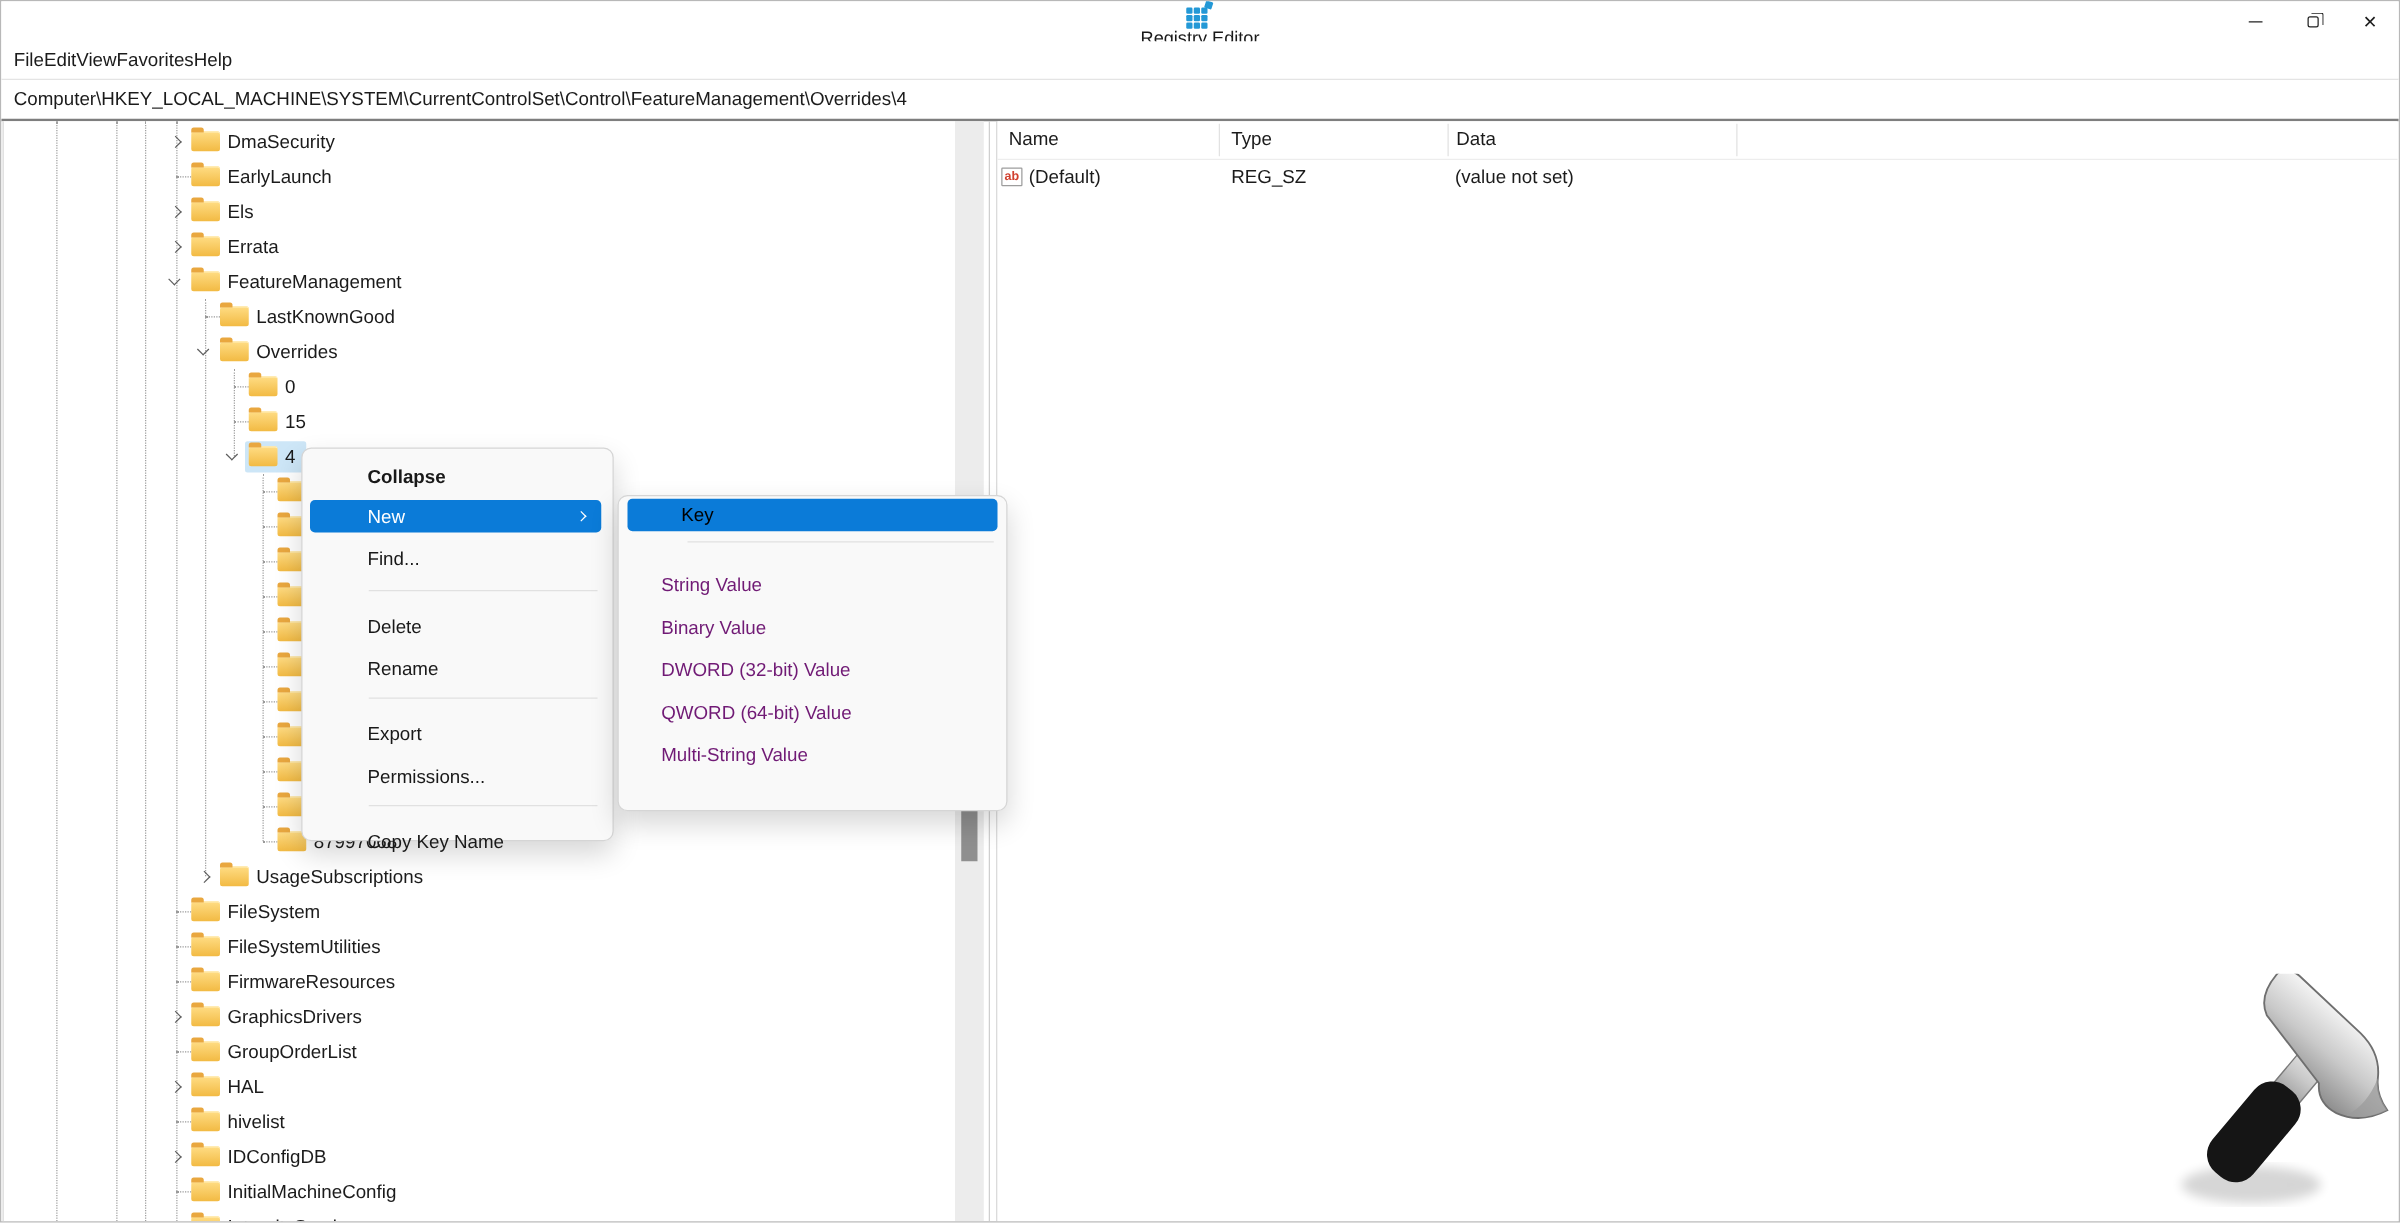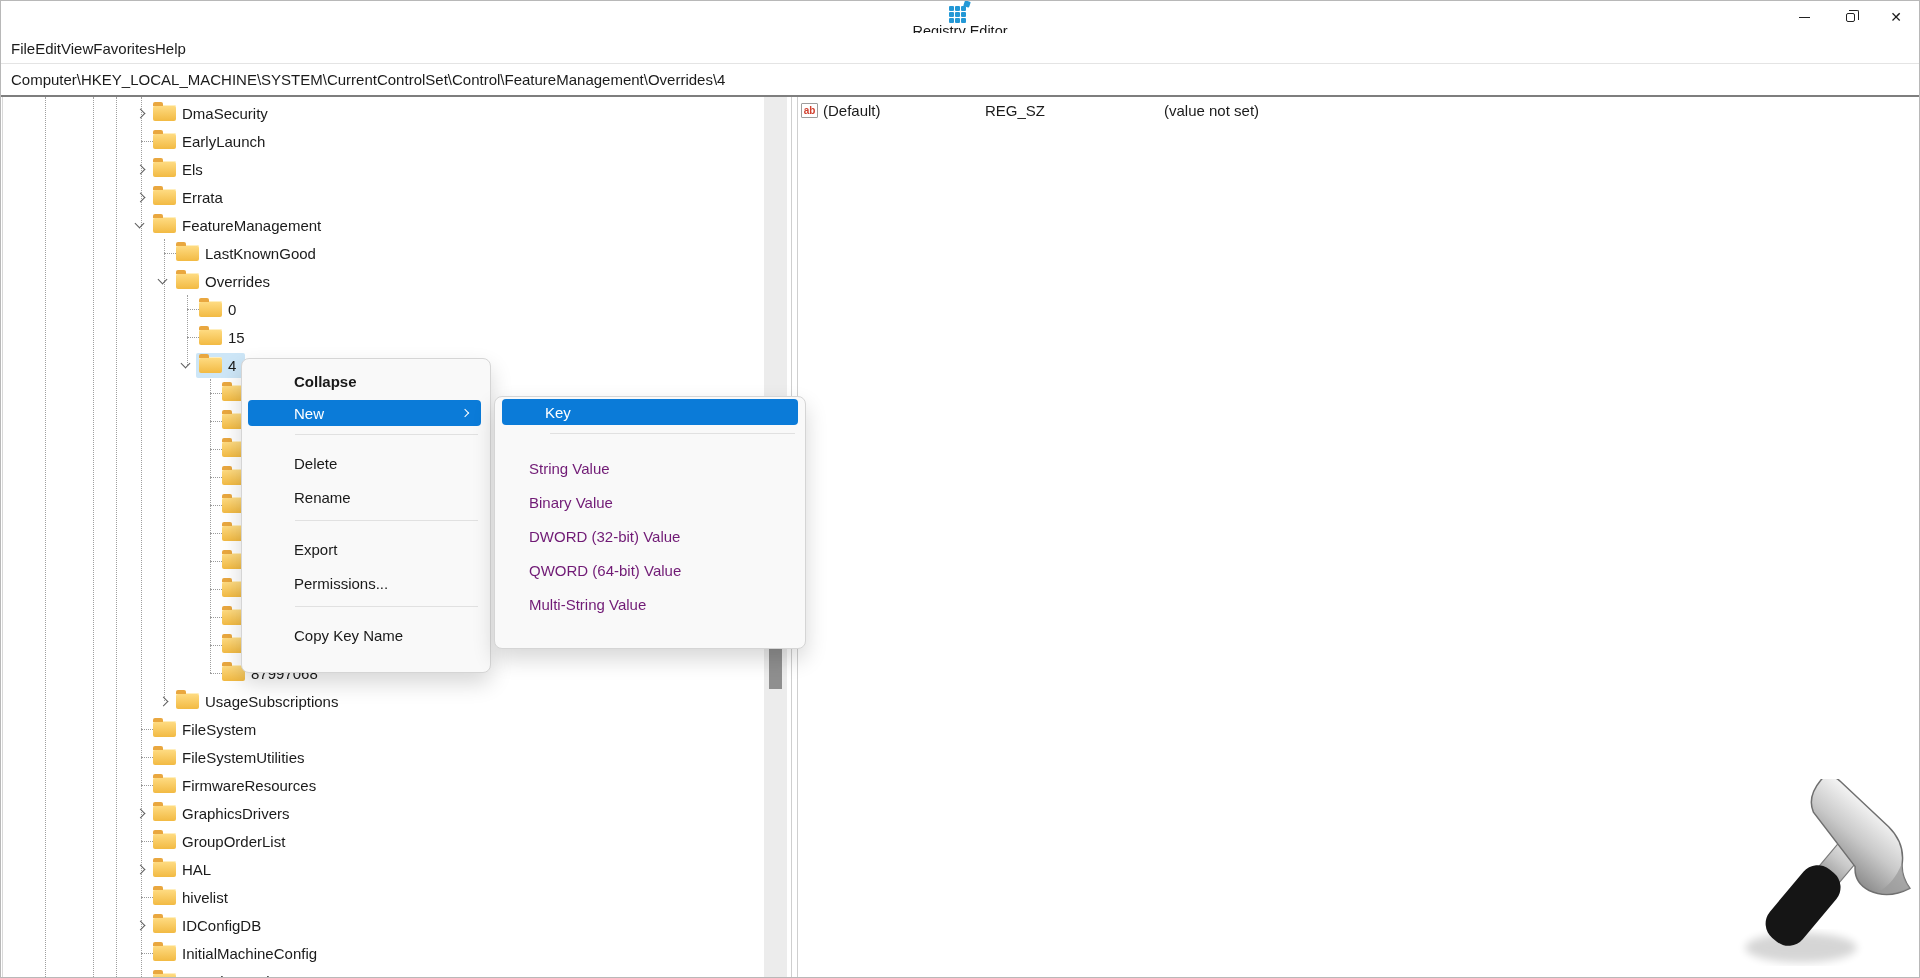--- a/index.html
+++ b/index.html
@@ -62,21 +62,21 @@
   .mi{height:34px;display:flex;align-items:center;padding-left:52px;color:#191919;}
   .mi.bold{font-weight:bold;text-align:right;}
   .mi.newrow{height:30px;padding:2px 9px 2px 6px;}
   .newbar{flex:1;height:26px;background:#0b7bd8;border-radius:4px;color:#fff;display:flex;align-items:center;padding-left:46px;position:relative;}
   .subarrow{position:absolute;right:13px;width:6px;height:6px;border-right:1.5px solid #fff;border-top:1.5px solid #fff;transform:rotate(45deg);}
   .mi.tall{height:38px;}
   .msep{height:12px;}
   .msep::after{content:"";display:block;margin:6px 12px 0 53px;border-top:1px solid #e1e1e1;}
   
   .smenu{position:absolute;left:493px;top:395px;width:312px;height:253px;background:#f9f9f9;border:1px solid #d5d5d5;border-radius:8px;box-shadow:0 10px 22px rgba(0,0,0,.16);z-index:61;padding-top:2px;}
-  .keybar{height:26px;margin:0 7px;background:#0b7bd8;border-radius:4px;color:#ffffff;display:flex;align-items:center;padding-left:43px;}
+  .keybar{height:26px;margin:0 7px;background:#0b7bd8;border-radius:4px;color:#000000;display:flex;align-items:center;padding-left:43px;}
   .ssep{height:18px;}
   .ssep::after{content:"";display:block;margin:8px 10px 0 55px;border-top:1px solid #e1e1e1;}
   .smi{height:34px;display:flex;align-items:center;padding-left:34px;color:#701a75;}
   
   .hammer{position:absolute;left:1733px;top:778px;width:186px;height:196px;z-index:40;}
 </style>
 </head>
 <body>
 
 <div class="titlebar">
@@ -347,36 +347,45 @@
   </div>
 </div>
 
 <div class="vtrack">
   <div class="vthumb"></div>
 </div>
 <i class="split1"></i>
 <i class="split2"></i>
 
 <div class="rpanel">
+  <div class="rheader">
+    <span class="hname">Name</span>
+    <span class="htype">Type</span>
+    <span class="hdata">Data</span>
+    <i class="colsep" style="left:177px;"></i>
+    <i class="colsep" style="left:360px;"></i>
+    <i class="colsep" style="left:591px;"></i>
+  </div>
   <div class="lrow">
     <span class="ab-ic">ab</span>
     <span class="cname">(Default)</span>
     <span class="ctype">REG_SZ</span>
     <span class="cdata">(value not set)</span>
   </div>
 </div>
 
 <div class="cmenu">
   <div class="mi bold">Collapse</div>
   <div class="mi newrow">
     <span class="newbar">
       <span>New</span>
       <i class="subarrow"></i>
     </span>
   </div>
+  <div class="mi tall">Find...</div>
   <div class="msep"></div>
   <div class="mi">Delete</div>
   <div class="mi">Rename</div>
   <div class="msep"></div>
   <div class="mi">Export</div>
   <div class="mi">Permissions...</div>
   <div class="msep"></div>
   <div class="mi">Copy Key Name</div>
 </div>
 

